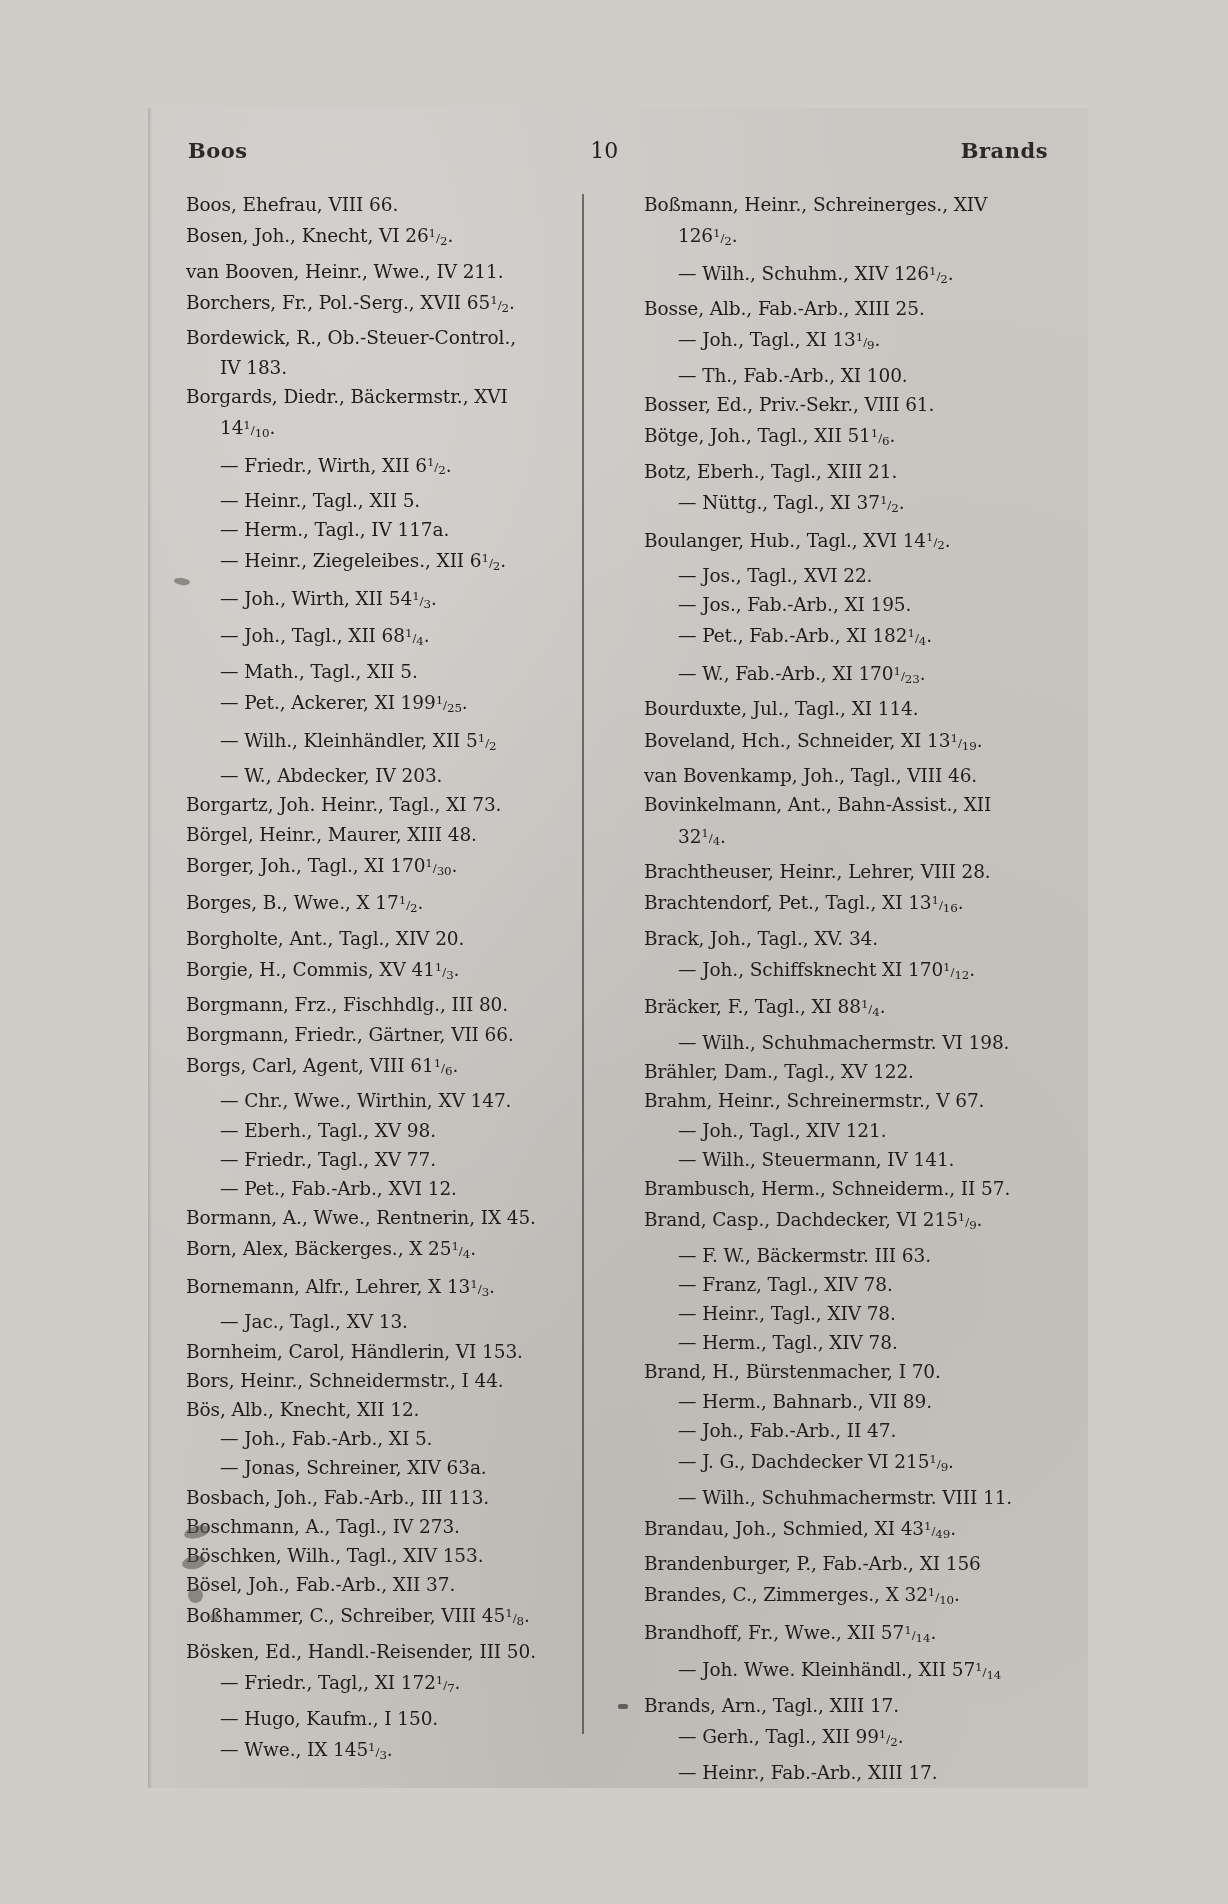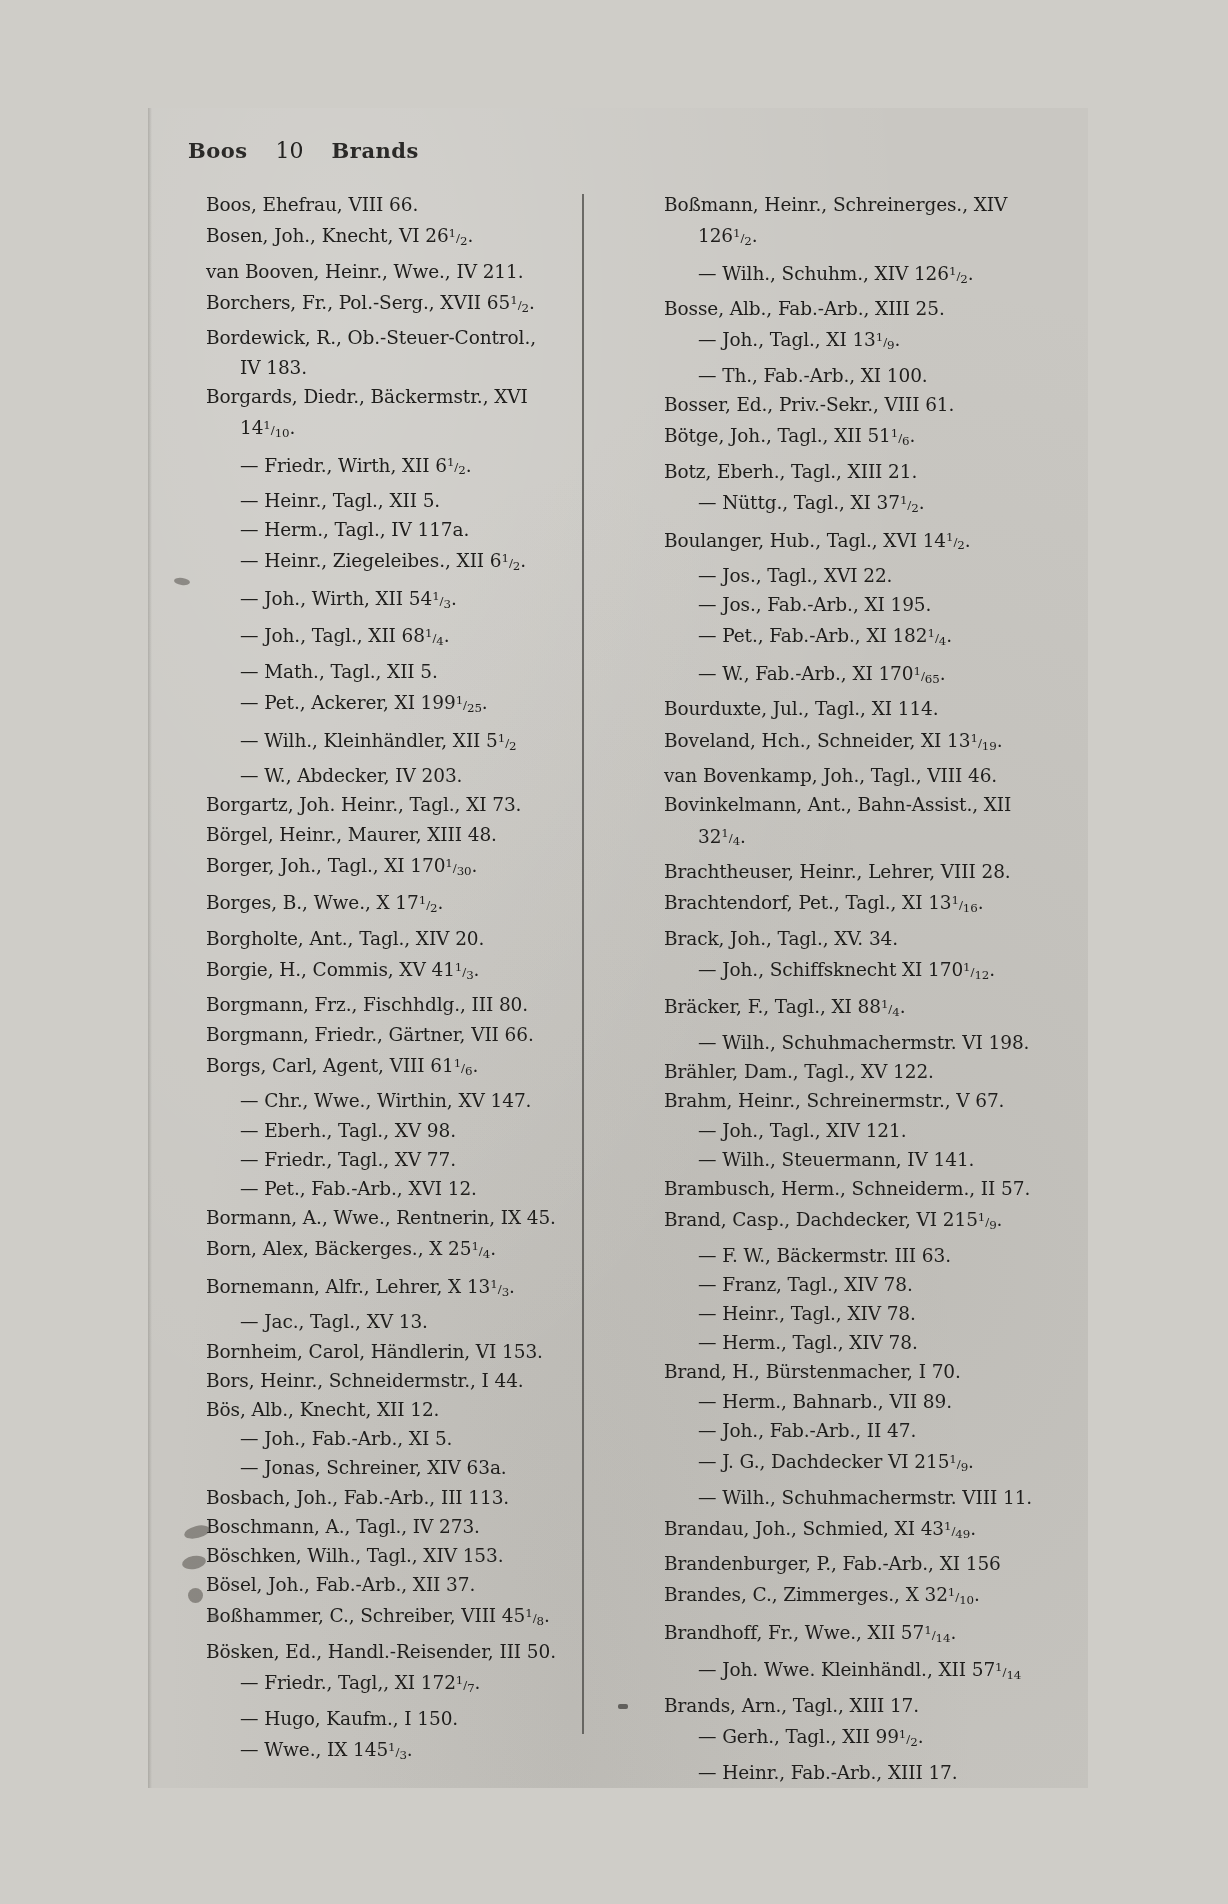--- a/index.html
+++ b/index.html
@@ -33,22 +33,21 @@
     pointer-events: none;
   }
   .header {
     position: absolute;
     left: 40px;
     top: 30px;
     width: 860px;
     height: 34px;
     display: flex;
     align-items: baseline;
-    justify-content: flex-start;
-    gap: 28px;
+    justify-content: space-between;
   }
   .header-left, .header-right {
     font-family: "DejaVu Serif", serif;
     font-weight: 700;
     font-size: 21px;
     letter-spacing: 0.5px;
     color: #2b2a28;
   }
   .header-center {
     font-family: "DejaVu Serif", serif;
@@ -56,21 +55,20 @@
     color: #232220;
   }
   .columns {
     position: absolute;
     left: 38px;
     top: 82px;
     width: 866px;
     height: 1560px;
     display: flex;
     gap: 34px;
-    margin-left: 20px;
   }
   .col {
     width: 418px;
     position: relative;
   }
   .col.right {
     padding-left: 16px;
   }
   .divider {
     position: absolute;
@@ -203,21 +201,21 @@
         <div class="entry indent"><span>— Joh., Tagl., XI 13</span><span class="fracwrap"><span class="num">1</span><span class="sl">/</span><span class="den">9</span></span><span>.</span></div>
         <div class="entry indent"><span>— Th., Fab.-Arb., XI 100.</span></div>
         <div class="entry"><span>Bosser, Ed., Priv.-Sekr., VIII 61.</span></div>
         <div class="entry"><span>Bötge, Joh., Tagl., XII 51</span><span class="fracwrap"><span class="num">1</span><span class="sl">/</span><span class="den">6</span></span><span>.</span></div>
         <div class="entry"><span>Botz, Eberh., Tagl., XIII 21.</span></div>
         <div class="entry indent"><span>— Nüttg., Tagl., XI 37</span><span class="fracwrap"><span class="num">1</span><span class="sl">/</span><span class="den">2</span></span><span>.</span></div>
         <div class="entry"><span>Boulanger, Hub., Tagl., XVI 14</span><span class="fracwrap"><span class="num">1</span><span class="sl">/</span><span class="den">2</span></span><span>.</span></div>
         <div class="entry indent"><span>— Jos., Tagl., XVI 22.</span></div>
         <div class="entry indent"><span>— Jos., Fab.-Arb., XI 195.</span></div>
         <div class="entry indent"><span>— Pet., Fab.-Arb., XI 182</span><span class="fracwrap"><span class="num">1</span><span class="sl">/</span><span class="den">4</span></span><span>.</span></div>
-        <div class="entry indent"><span>— W., Fab.-Arb., XI 170</span><span class="fracwrap"><span class="num">1</span><span class="sl">/</span><span class="den">65</span></span><span>.</span></div>
+        <div class="entry indent"><span>— W., Fab.-Arb., XI 170</span><span class="fracwrap"><span class="num">1</span><span class="sl">/</span><span class="den">23</span></span><span>.</span></div>
         <div class="entry"><span>Bourduxte, Jul., Tagl., XI 114.</span></div>
         <div class="entry"><span>Boveland, Hch., Schneider, XI 13</span><span class="fracwrap"><span class="num">1</span><span class="sl">/</span><span class="den">19</span></span><span>.</span></div>
         <div class="entry"><span>van Bovenkamp, Joh., Tagl., VIII 46.</span></div>
         <div class="entry"><span>Bovinkelmann, Ant., Bahn-Assist., XII</span></div>
         <div class="entry cont"><span>32</span><span class="fracwrap"><span class="num">1</span><span class="sl">/</span><span class="den">4</span></span><span>.</span></div>
         <div class="entry"><span>Brachtheuser, Heinr., Lehrer, VIII 28.</span></div>
         <div class="entry"><span>Brachtendorf, Pet., Tagl., XI 13</span><span class="fracwrap"><span class="num">1</span><span class="sl">/</span><span class="den">16</span></span><span>.</span></div>
         <div class="entry"><span>Brack, Joh., Tagl., XV. 34.</span></div>
         <div class="entry indent"><span>— Joh., Schiffsknecht XI 170</span><span class="fracwrap"><span class="num">1</span><span class="sl">/</span><span class="den">12</span></span><span>.</span></div>
         <div class="entry"><span>Bräcker, F., Tagl., XI 88</span><span class="fracwrap"><span class="num">1</span><span class="sl">/</span><span class="den">4</span></span><span>.</span></div>

